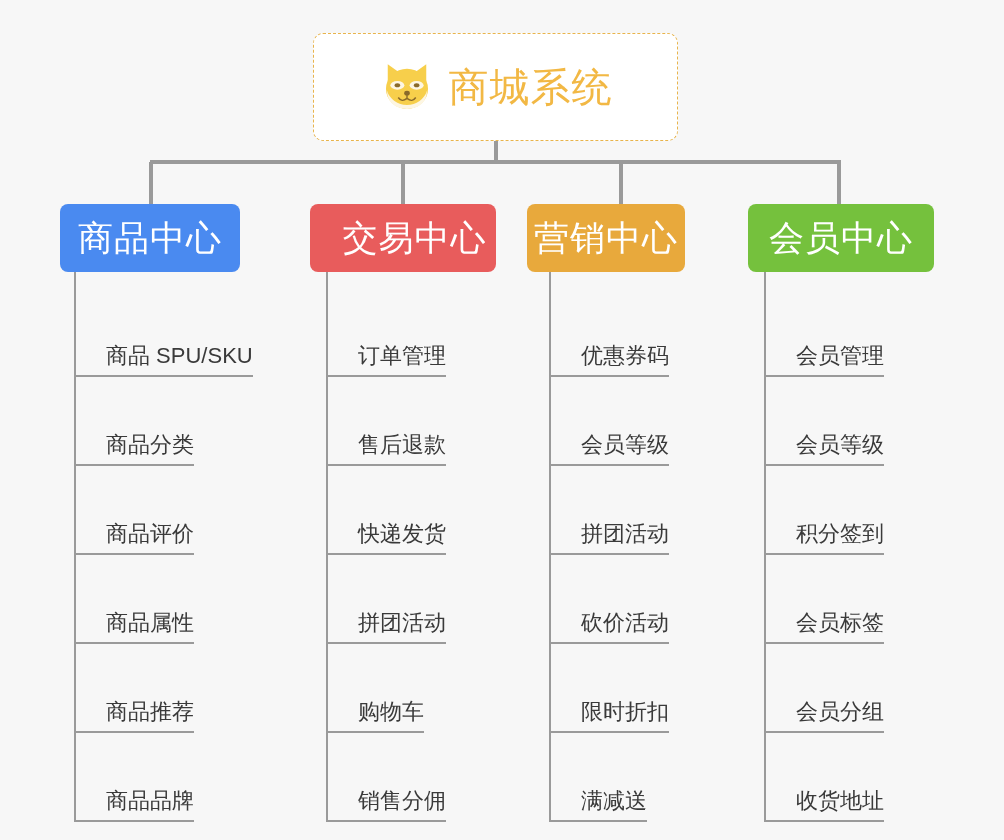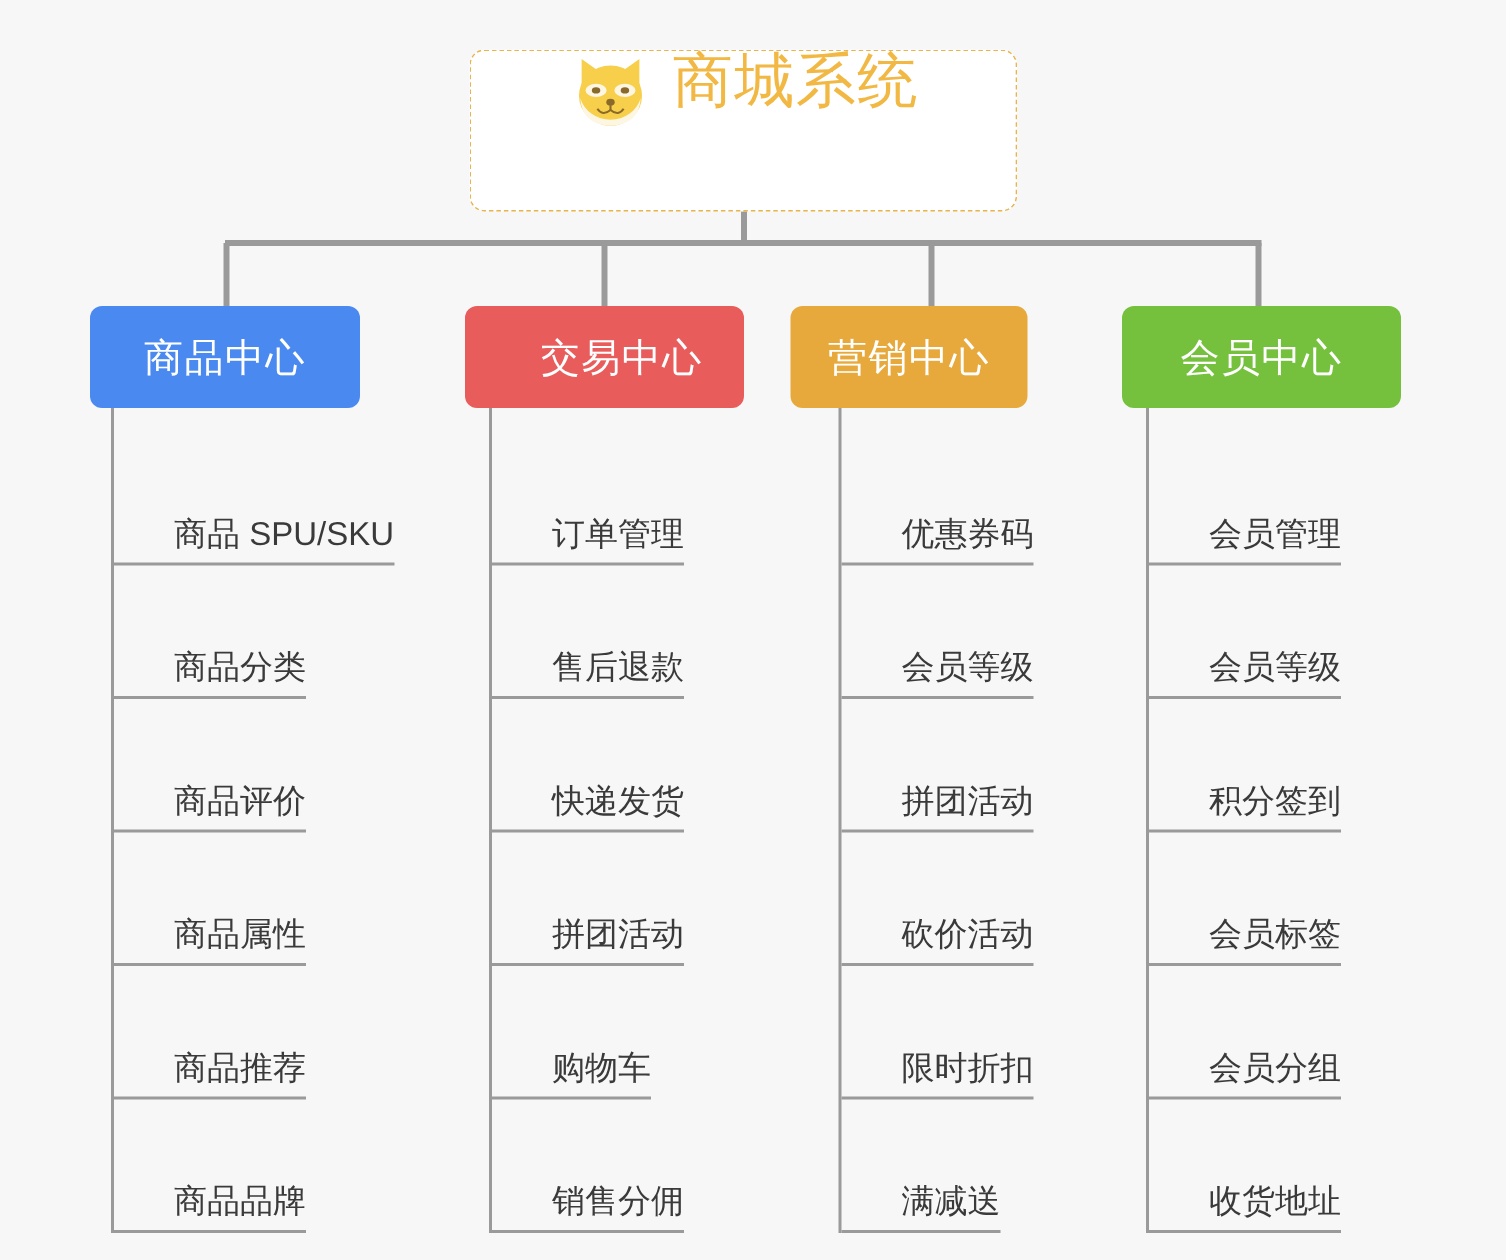--- a/index.html
+++ b/index.html
@@ -27,21 +27,21 @@
     position: absolute;
     left: 313px;
     top: 33px;
     width: 365px;
     height: 108px;
     box-sizing: border-box;
     background: #ffffff;
     border: 1px dashed #e8b44c;
     border-radius: 10px;
     display: flex;
-    align-items: flex-start;
+    align-items: center;
     justify-content: center;
     gap: 14px;
   }
   .root-icon {
     width: 56px;
     height: 56px;
     flex: 0 0 56px;
     position: relative;
     display: block;
   }
@@ -74,21 +74,21 @@
   .col-2 { left: 527px; }
   .col-3 { left: 748px; }
 
   .cat-box {
     height: 68px;
     border-radius: 8px;
     display: flex;
     align-items: center;
     justify-content: center;
     color: #ffffff;
-    font-size: 26px;
+    font-size: 35px;
     letter-spacing: 1px;
     white-space: nowrap;
     box-sizing: border-box;
   }
   .cat-0 { width: 180px; background: #4a8af0; }
   .cat-1 { width: 186px; background: #e85c5c; padding-left: 23px; }
   .cat-2 { width: 158px; background: #e8a93c; }
   .cat-3 { width: 186px; background: #75c13d; }
 
   
@@ -96,39 +96,39 @@
     position: relative;
     margin: 0;
     padding: 0;
     list-style: none;
     border-left: 2px solid #9a9a9a;
     margin-left: 14px;
     margin-top: 0;
     padding-top: 16px;
   }
   .col-1 .leaf-list { margin-left: 16px; }
-  .col-2 .leaf-list { margin-left: 32px; }
+  .col-2 .leaf-list { margin-left: 22px; }
   .col-3 .leaf-list { margin-left: 16px; }
 
   .leaf {
     height: 89px;
     box-sizing: border-box;
     display: flex;
     align-items: flex-end;
     padding-left: 30px;
   }
   .leaf-label {
     display: inline-block;
     font-size: 22px;
     line-height: 1.18;
     color: #3a3a3a;
     white-space: nowrap;
     padding-bottom: 6px;
     margin-left: -30px;
-    padding-left: 40px;
+    padding-left: 30px;
     border-bottom: 2px solid #9a9a9a;
   }
 </style>
 </head>
 <body>
 
 <div id="canvas">
 
   <svg id="wires" viewBox="0 0 1004 840" width="1004" height="840">
 

